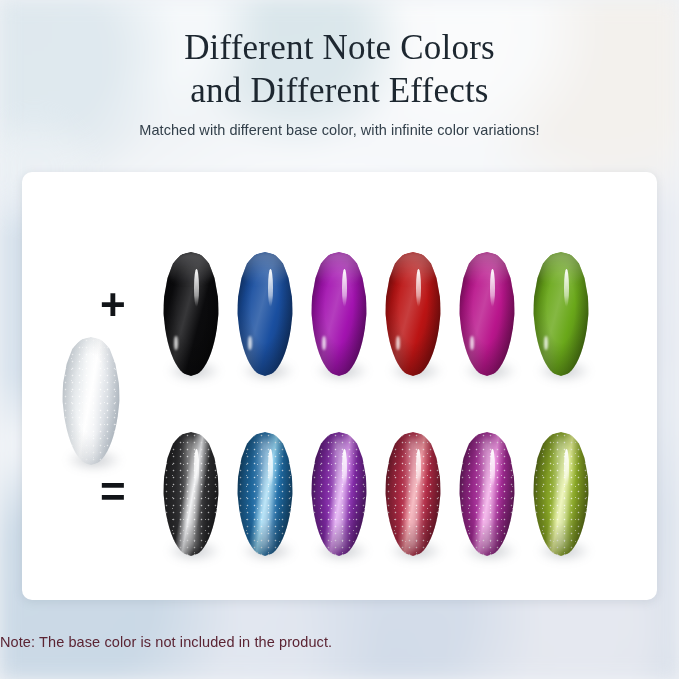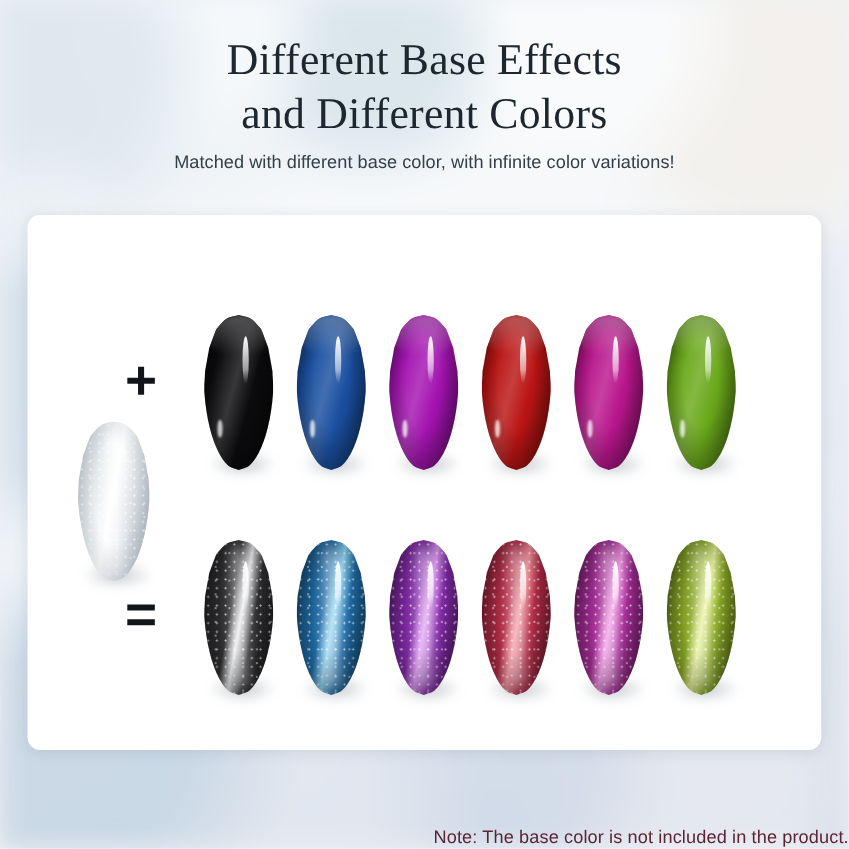--- a/index.html
+++ b/index.html
@@ -222,38 +222,37 @@
     inset: 0;
     background: radial-gradient(ellipse 62% 70% at 50% 45%,
       rgba(0,0,0,0) 40%, rgba(0,0,0,.28) 82%, rgba(0,0,0,.45) 100%);
   }
 
   
   #note {
     position: absolute;
     left: 0; right: 0;
     top: 634px;
-    text-align: right;
+    text-align: left;
     font-size: 14.5px;
     color: #5b2433;
     z-index: 5;
     letter-spacing: .1px;
-    margin-top: 28px;
   }
 </style>
 </head>
 <body>
 
 <div id="bg-layer"></div>
 <div id="bg-grain"></div>
 
 <div id="header">
   <div id="title">
-    <span class="ln">Different Base Effects</span>
-    <span class="ln">and Different Colors</span>
+    <span class="ln">Different Note Colors</span>
+    <span class="ln">and Different Effects</span>
   </div>
   <div id="subtitle">Matched with different base color, with infinite color variations!</div>
 </div>
 
 <div id="card"></div>
 
 <div class="pill-row" id="pill-before">
   <div class="pill">
     <span class="pill-left">Before</span>
     <span class="pill-right">Other Colors</span>

